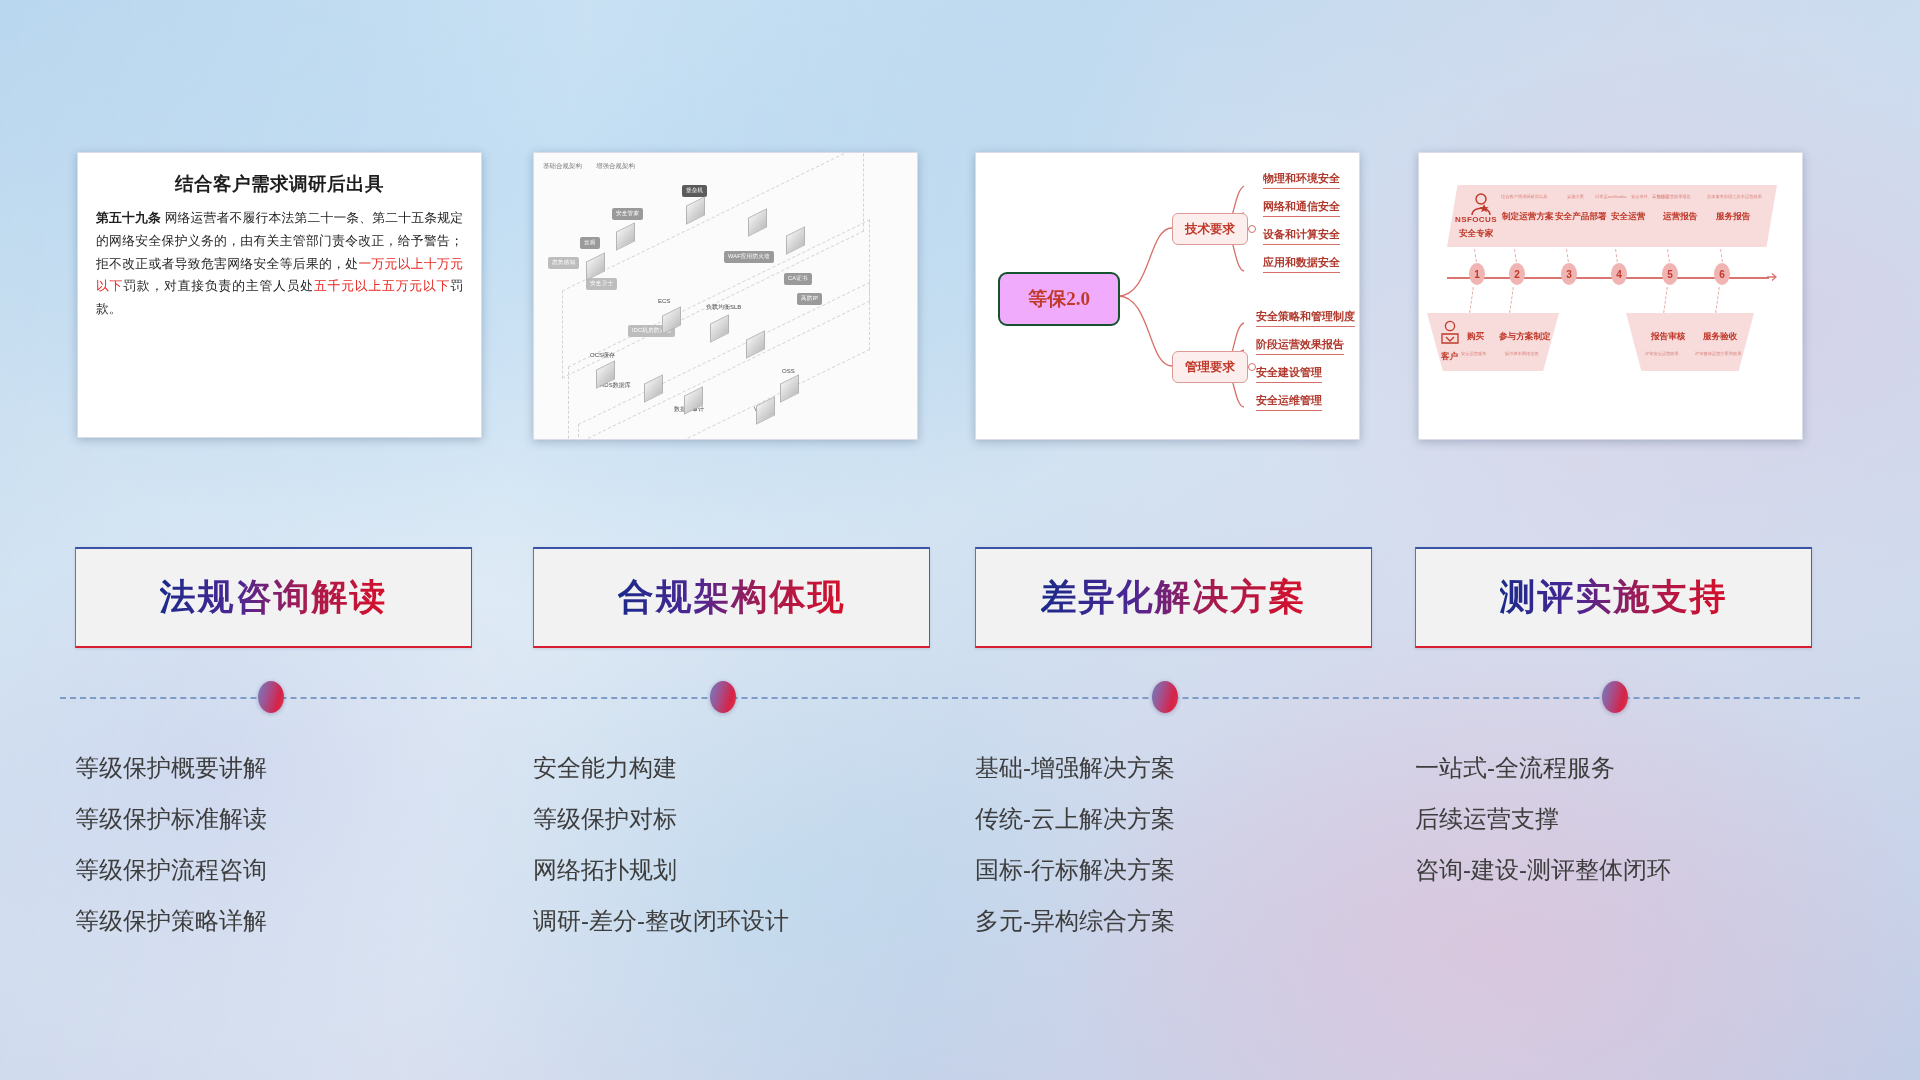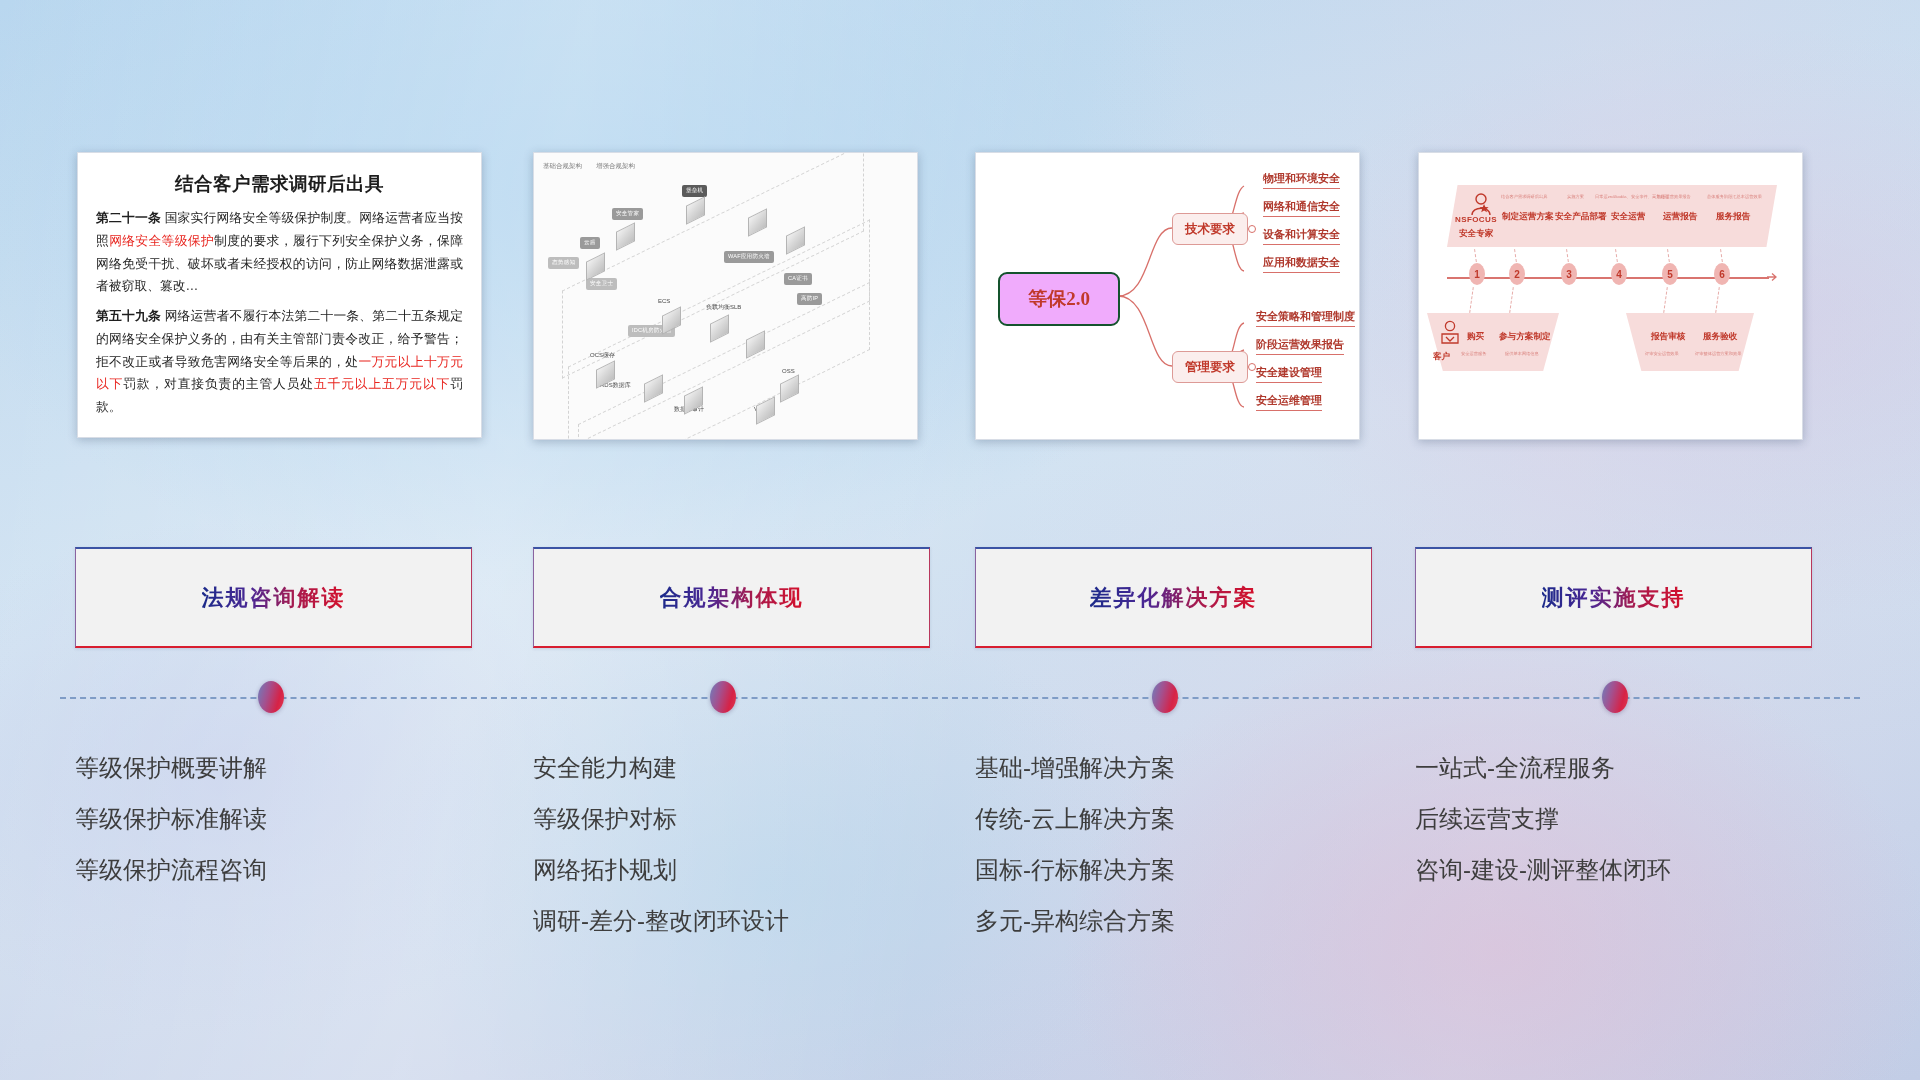--- a/index.html
+++ b/index.html
@@ -81,21 +81,21 @@
   .nsf-s{position:absolute;color:#d9807c;white-space:nowrap;font-size:4.6px;
          transform:scale(.92);transform-origin:left top;}
   .vdash{position:absolute;border-left:1px dashed #e7aeab;}
 
   
   .hbox{position:absolute;background:#f2f2f2;
         border-top:2px solid #3b53a4;border-left:1.6px solid #8a63a0;
         border-right:1.6px solid #b8375c;border-bottom:2.4px solid #d81e30;
         display:flex;align-items:center;justify-content:center;
         box-shadow:0 1px 3px rgba(30,50,95,.12);}
-  .hbox-t{font-size:22px;font-weight:bold;letter-spacing:2px;
+  .hbox-t{font-size:36px;font-weight:bold;letter-spacing:2px;
           background:linear-gradient(90deg,#1b2a8a 0%,#4b2794 34%,#a51b50 63%,#d6102a 100%);
           -webkit-background-clip:text;background-clip:text;color:transparent;
           -webkit-text-fill-color:transparent;}
 
   
   .tl{position:absolute;left:60px;right:60px;top:697px;height:0;
       border-top:2px dashed #7f9cc6;}
   .tldot{position:absolute;width:26px;height:32px;border-radius:50%;
          background:linear-gradient(105deg,#6e7fbe 0%,#a4508e 38%,#d62246 75%,#e03a50 100%);
          box-shadow:0 1px 4px rgba(60,40,90,.3);}
@@ -108,21 +108,20 @@
 </head>
 <body>
 
 <div id="bg"></div>
 <div id="bgv"></div>
 
 <div class="wrap">
 
   <div class="thumb law" style="left:77px;top:152px;width:405px;height:286px;">
     <div class="law-title">结合客户需求调研后出具</div>
-    <p class="law-p"><b>第二十一条</b><span> 国家实行网络安全等级保护制度。网络运营者应当按照</span><span class="rd">网络安全等级保护</span><span>制度的要求，履行下列安全保护义务，保障网络免受干扰、破坏或者未经授权的访问，防止网络数据泄露或者被窃取、篡改…</span></p>
     <p class="law-p"><b>第五十九条</b><span> 网络运营者不履行本法第二十一条、第二十五条规定的网络安全保护义务的，由有关主管部门责令改正，给予警告；拒不改正或者导致危害网络安全等后果的，处</span><span class="rd">一万元以上十万元以下</span><span>罚款，对直接负责的主管人员处</span><span class="rd">五千元以上五万元以下</span><span>罚款。</span></p>
   </div>
 
   <div class="thumb arch" style="left:533px;top:152px;width:383px;height:286px;">
     <div class="arch-lbl" style="left:9px;top:9px;">基础合规架构</div>
     <div class="arch-lbl" style="left:62px;top:9px;">增强合规架构</div>
 
     <div class="dashbox" style="left:28px;top:64px;width:300px;height:86px;"></div>
     <div class="dashbox" style="left:34px;top:140px;width:300px;height:80px;"></div>
     <div class="dashbox" style="left:44px;top:200px;width:290px;height:66px;"></div>
@@ -266,21 +265,21 @@
     <div class="vdash" style="left:298px;top:134px;height:26px;transform:rotate(8deg);"></div>
 
     <div class="band bandbl" style="left:8px;top:160px;width:132px;height:58px;"></div>
     <div class="band bandbr" style="left:207px;top:160px;width:128px;height:58px;"></div>
 
     <svg width="26" height="30" style="position:absolute;left:18px;top:166px;">
       <circle cx="13" cy="7" r="4.6" fill="none" stroke="#c0392b" stroke-width="1.3"></circle>
       <path d="M5 15 h16 v9 h-16z" fill="none" stroke="#c0392b" stroke-width="1.3"></path>
       <path d="M9 18 l4 4 l4 -4" fill="none" stroke="#c0392b" stroke-width="1.3"></path>
     </svg>
-    <div class="nsf-h" style="left:14px;top:198px;">客户</div>
+    <div class="nsf-h" style="left:22px;top:198px;">客户</div>
 
     <div class="nsf-h" style="left:48px;top:178px;">购买</div>
     <div class="nsf-s" style="left:42px;top:198px;">安全运营服务</div>
     <div class="nsf-h" style="left:80px;top:178px;">参与方案制定</div>
     <div class="nsf-s" style="left:86px;top:198px;">提供基本网络信息</div>
 
     <div class="nsf-h" style="left:232px;top:178px;">报告审核</div>
     <div class="nsf-s" style="left:226px;top:198px;">评审安全运营效果</div>
     <div class="nsf-h" style="left:284px;top:178px;">服务验收</div>
     <div class="nsf-s" style="left:276px;top:198px;">评审整体运营方案和效果</div>
@@ -302,20 +301,21 @@
   <div class="tl"></div>
   <div class="tldot" style="left:258px;top:681px;"></div>
   <div class="tldot" style="left:710px;top:681px;"></div>
   <div class="tldot" style="left:1152px;top:681px;"></div>
   <div class="tldot" style="left:1602px;top:681px;"></div>
 
   <div class="blist" style="left:75px;top:756px;width:395px;">
     <div class="bitem">等级保护概要讲解</div>
     <div class="bitem">等级保护标准解读</div>
     <div class="bitem">等级保护流程咨询</div>
+    <div class="bitem">等级保护策略详解</div>
   </div>
 
   <div class="blist" style="left:533px;top:756px;width:395px;">
     <div class="bitem">安全能力构建</div>
     <div class="bitem">等级保护对标</div>
     <div class="bitem">网络拓扑规划</div>
     <div class="bitem">调研-差分-整改闭环设计</div>
   </div>
 
   <div class="blist" style="left:975px;top:756px;width:395px;">

